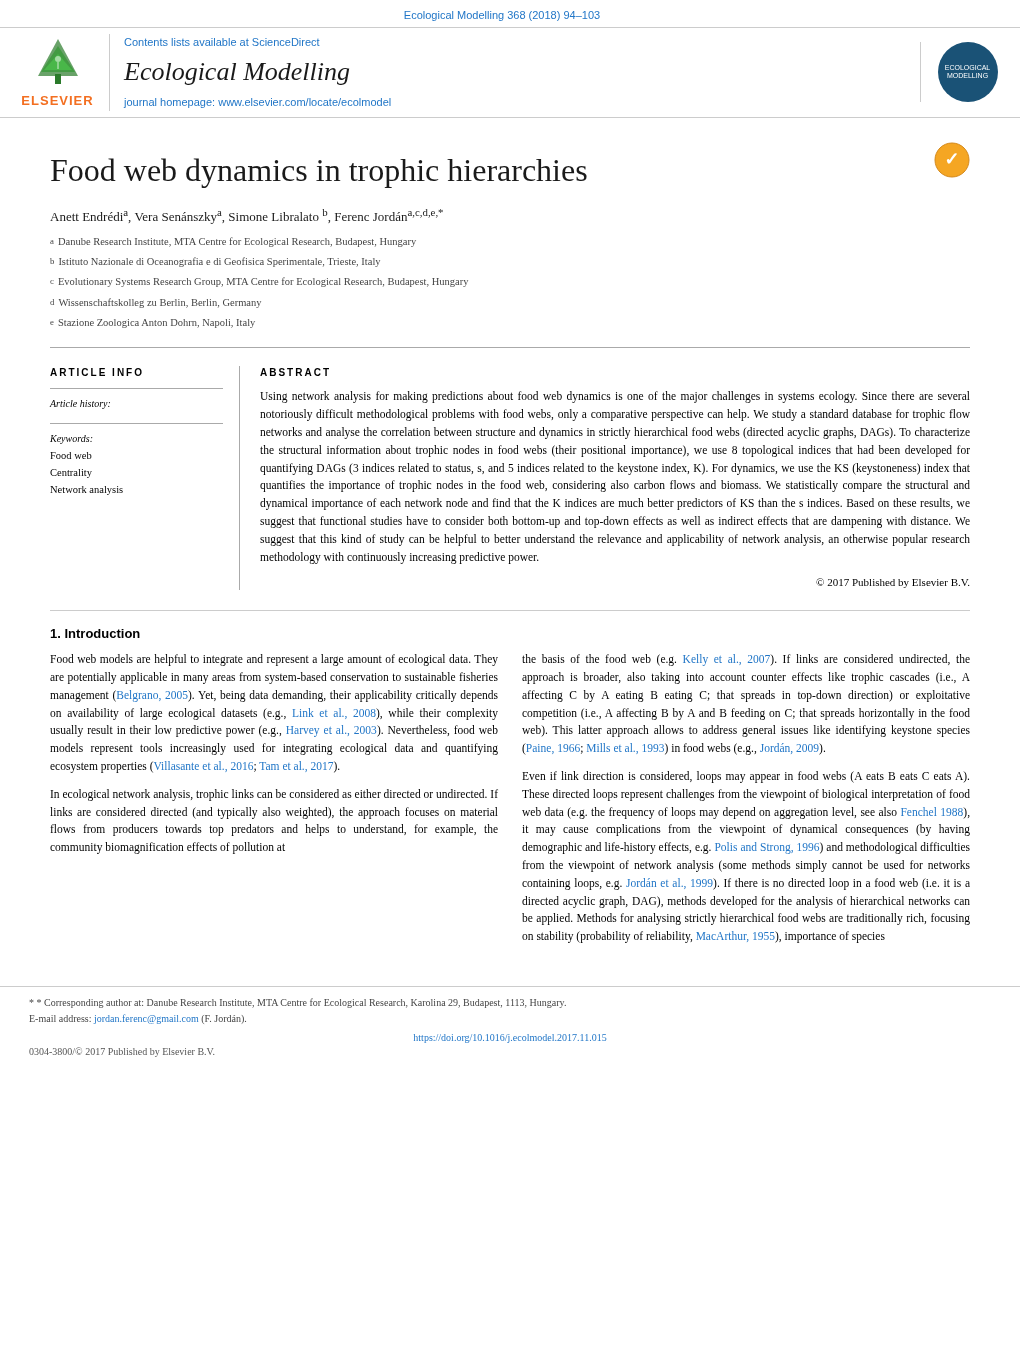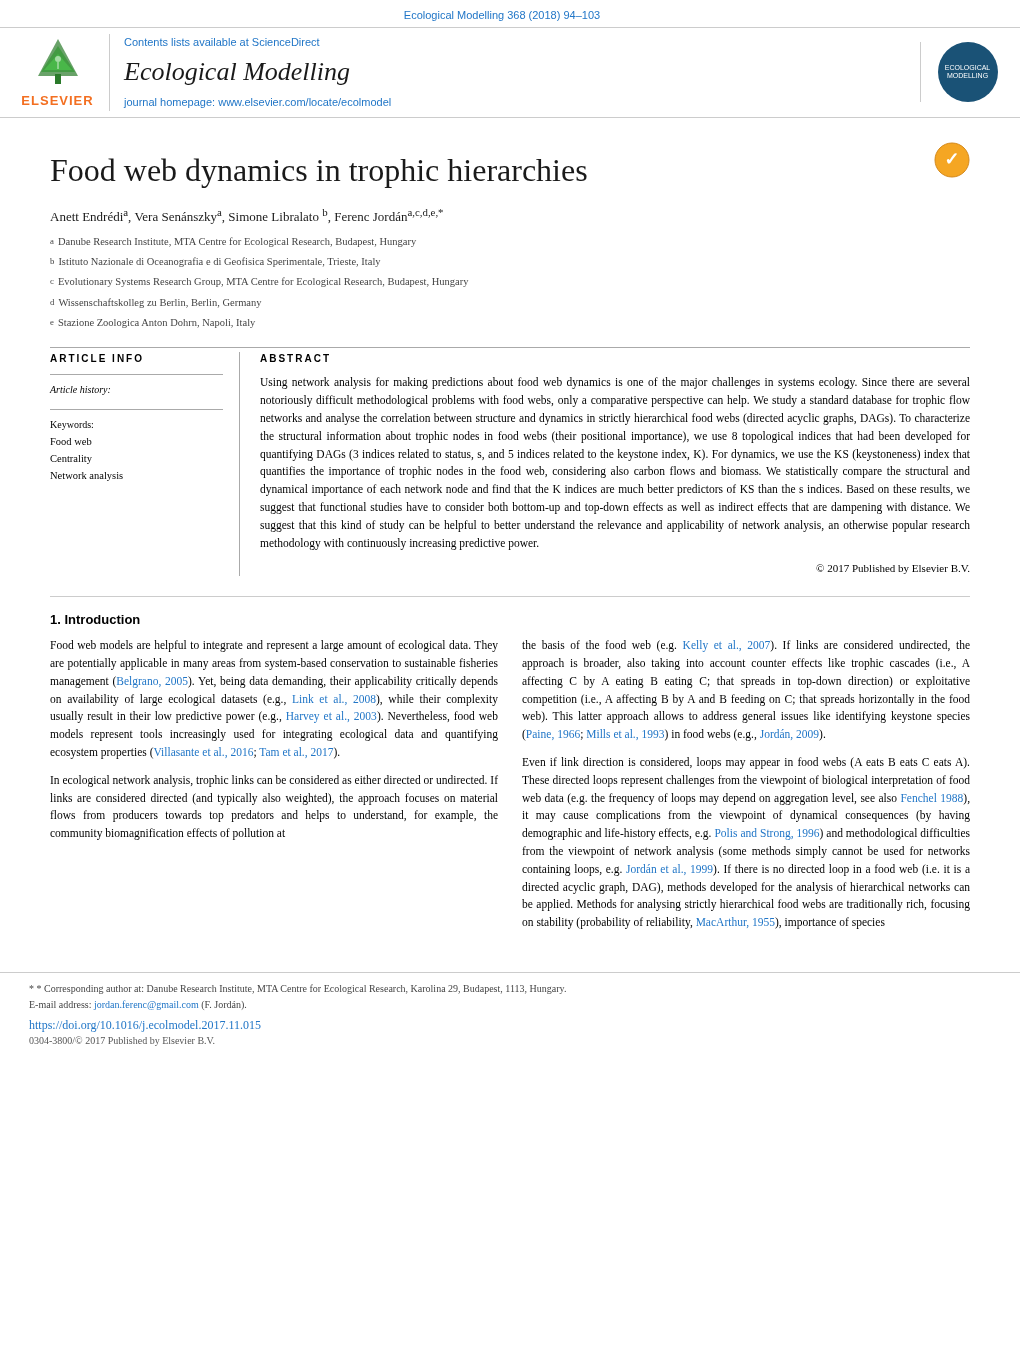--- a/index.html
+++ b/index.html
@@ -147,21 +147,21 @@
       display: flex;
       gap: 4px;
     }
 
     
     .two-col {
       display: flex;
       gap: 20px;
       margin-top: 10px;
       border-top: 1px solid #aaa;
-      padding-top: 4px;
+      padding-top: 18px;
     }
     .article-info-col {
       width: 190px;
       flex-shrink: 0;
       border-right: 1px solid #aaa;
       padding-right: 16px;
     }
     .abstract-col {
       flex: 1;
     }
@@ -175,20 +175,21 @@
       font-family: Arial, sans-serif;
     }
     .article-history-label {
       font-size: 10px;
       font-style: italic;
       color: #000;
       margin-bottom: 12px;
     }
     .keywords-label {
       font-size: 10px;
+      font-style: italic;
       color: #000;
       margin-top: 2px;
       margin-bottom: 2px;
     }
     .keyword-item {
       font-size: 10.5px;
       color: #000;
       line-height: 1.6;
     }
     .abstract-text {
@@ -252,23 +253,24 @@
       padding: 8px 29px;
       border-top: 1px solid #ccc;
       margin-top: 10px;
     }
     .footnote-star {
       font-size: 10px;
       color: #444;
       line-height: 1.6;
     }
     .doi-line {
-      font-size: 12px;
+      font-size: 10px;
       color: #2176c7;
       margin-top: 4px;
+      text-align: center;
     }
     .license-line {
       font-size: 10px;
       color: #555;
     }
   </style>
 </head>
 <body>
 
 <div class="journal-header">

